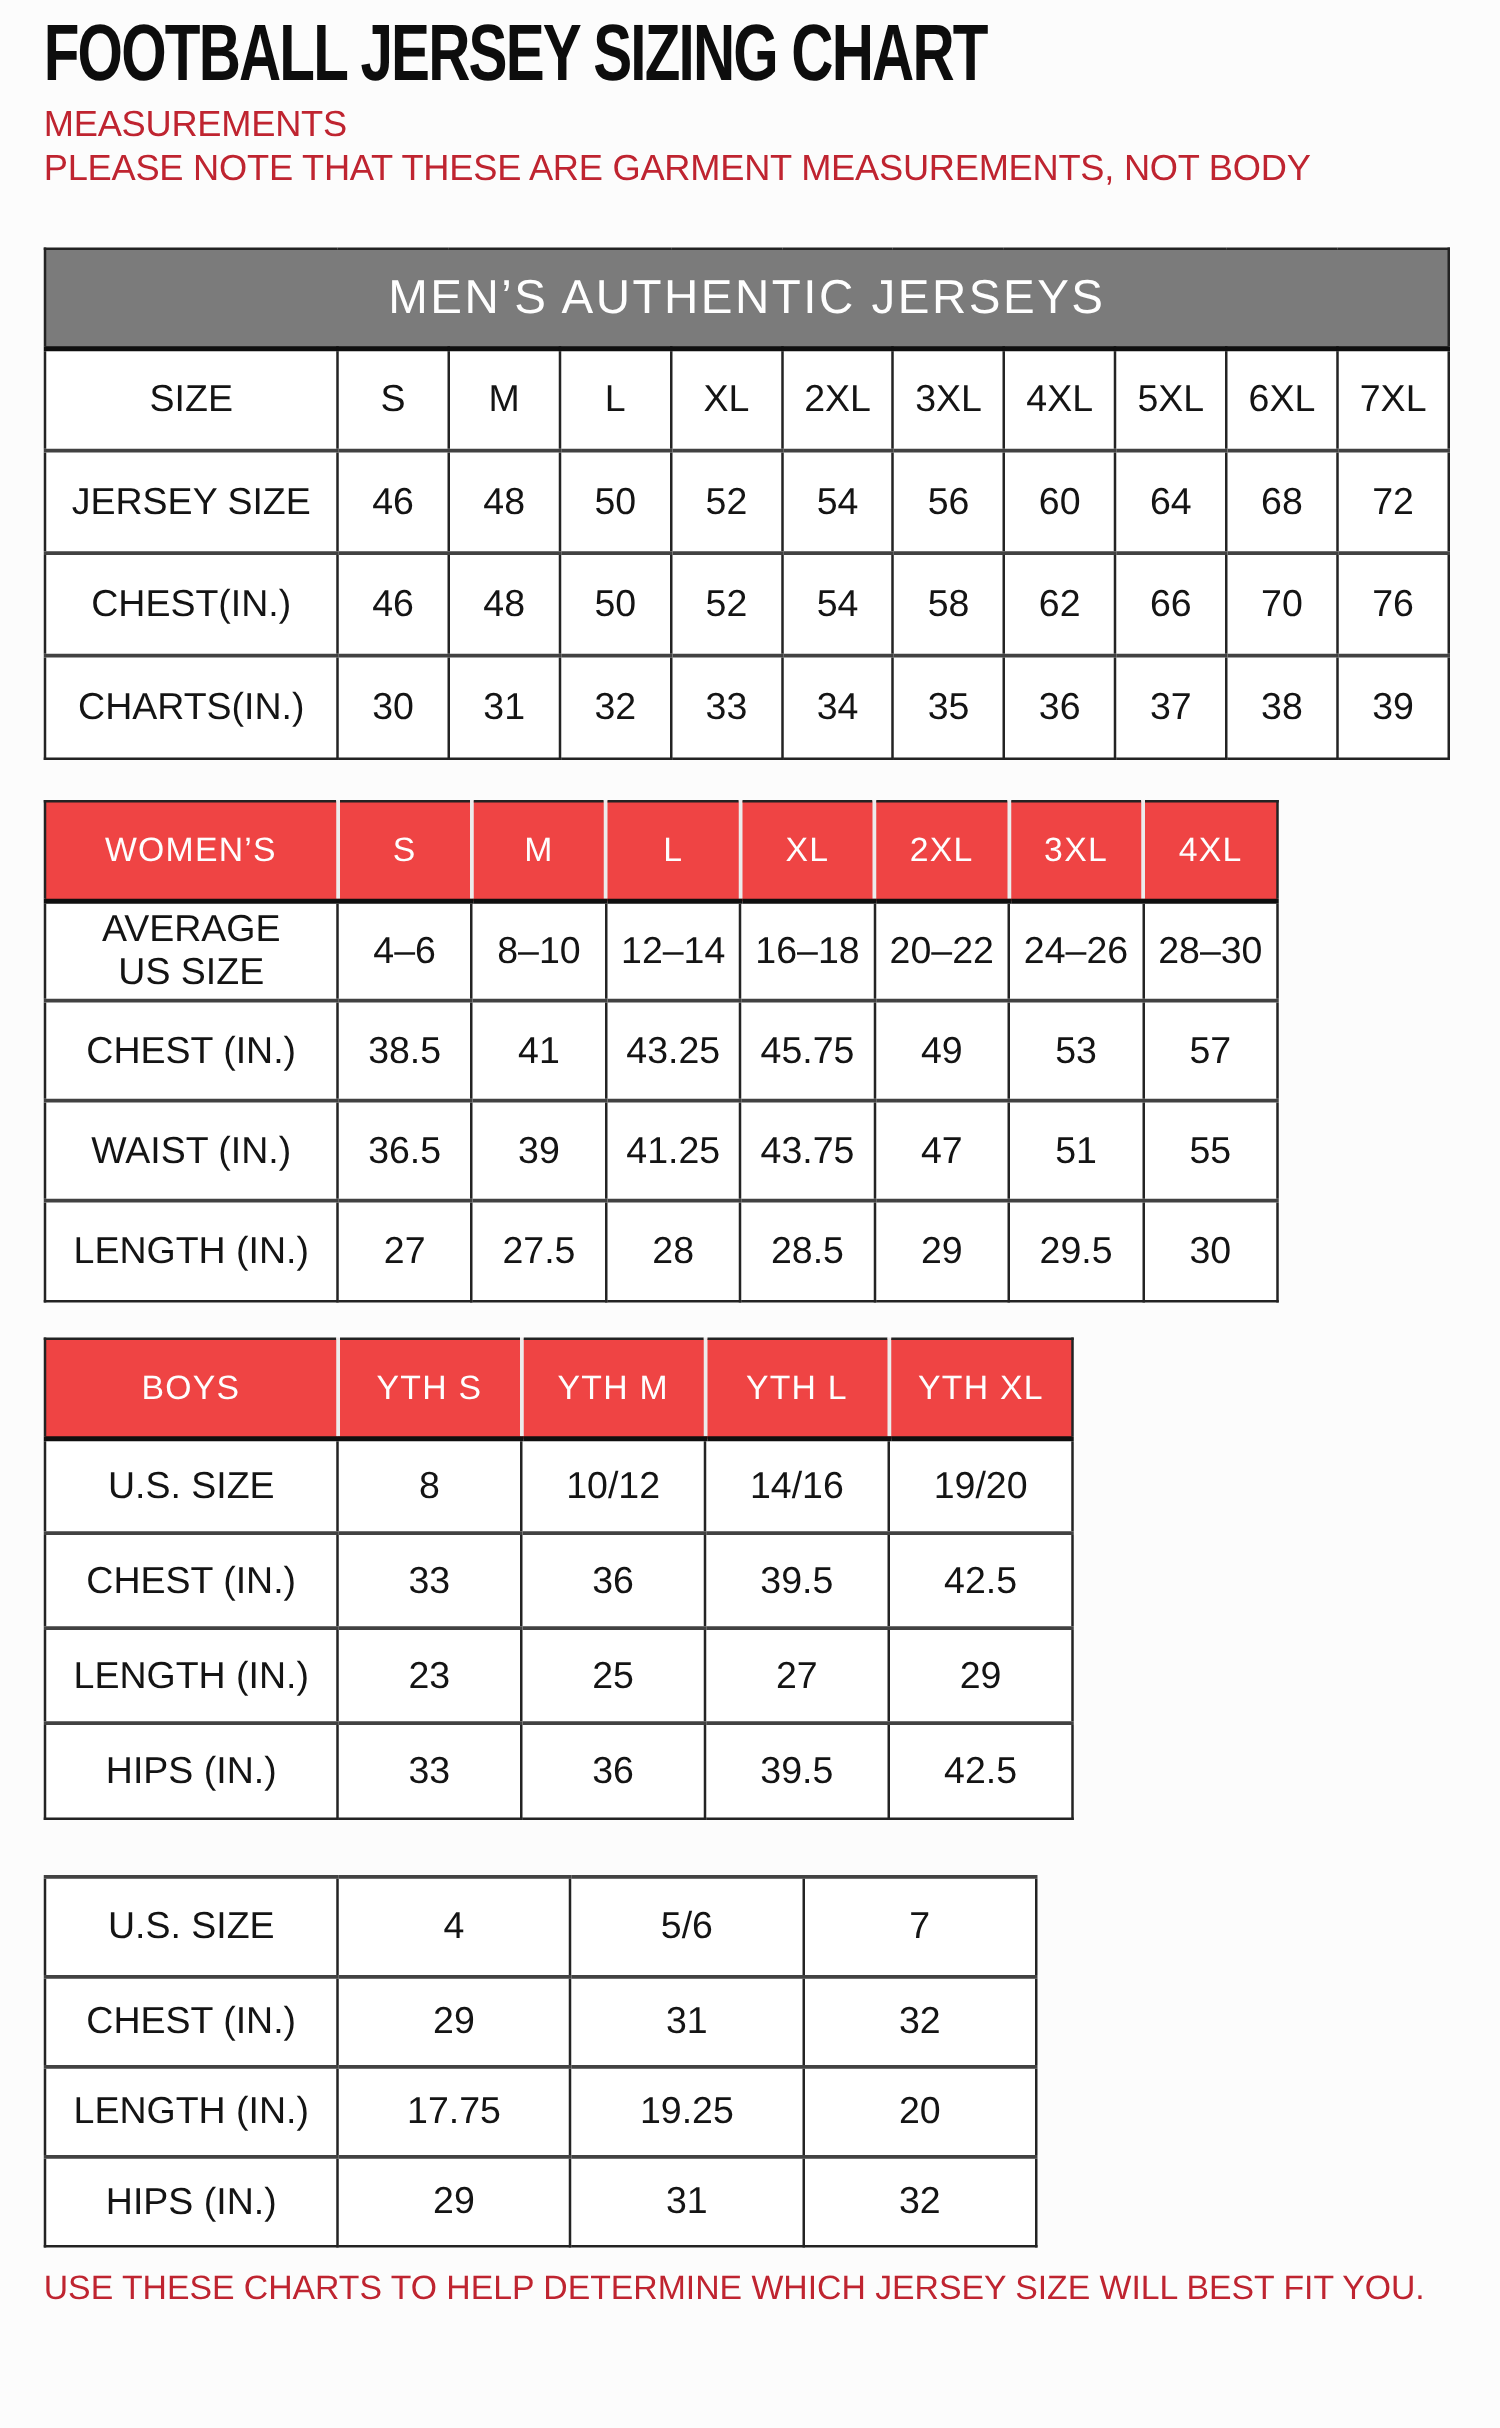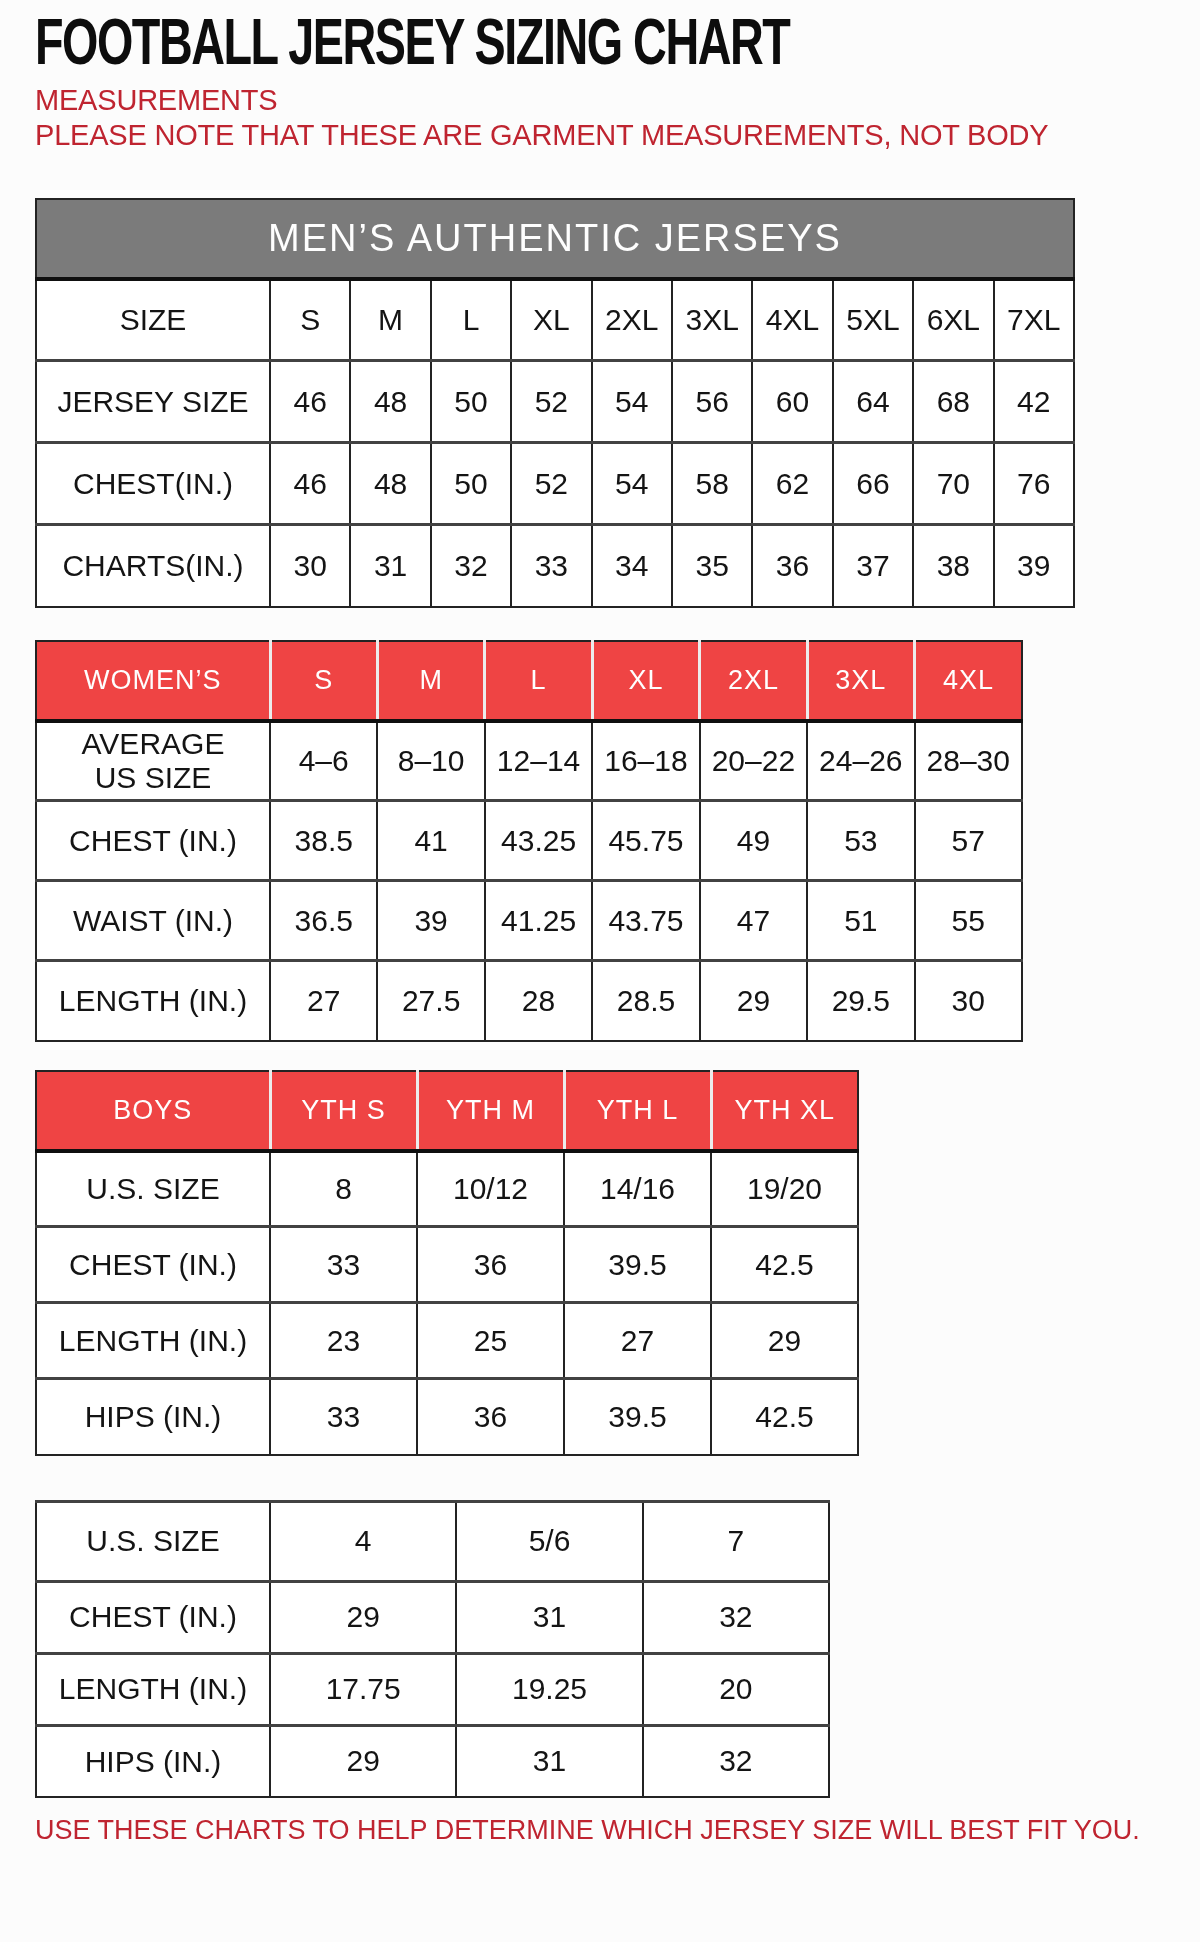--- a/index.html
+++ b/index.html
@@ -20,21 +20,21 @@
   td{border-top-width:3px;border-top-color:#424242;}
   td.lbl{line-height:1.12;}
 
   th.band{background:#7b7b7b;color:#fefefe;font-size:38px;letter-spacing:2px;border-bottom:4px solid #0f0f0f;}
   tr.hdr th{background:#ef4444;color:#fefefe;font-size:27px;letter-spacing:1px;border-bottom:4px solid #0f0f0f;}
   tr.hdr th:not(:first-child){border-left:3px solid #ececec;}
   tr.hdr th:not(:last-child){border-right:3px solid #ececec;}
 
   .tblhost col:first-child{width:234px;}
 
-  .mens table{width:1040px;}      .mens{margin-bottom:32px;}
+  .mens table{width:1125px;}      .mens{margin-bottom:32px;}
   .womens table{width:988px;}     .womens{margin-bottom:28px;}
   .boys table{width:824px;}       .boys{margin-bottom:44px;}
   .preschool table{width:795px;}  .preschool{margin-bottom:16px;}
 
   .mens tr{height:82px;}      .mens tr:first-child{height:80px;}
   .womens tr{height:80px;}
   .boys tr{height:76px;}
   .preschool tr{height:72px;}
   .womens tr:first-child,.boys tr:first-child,.preschool tr:first-child{height:80px;}
 
@@ -91,21 +91,21 @@
             </td>
             <td>46</td>
             <td>48</td>
             <td>50</td>
             <td>52</td>
             <td>54</td>
             <td>56</td>
             <td>60</td>
             <td>64</td>
             <td>68</td>
-            <td>42</td>
+            <td>72</td>
           </tr>
           <tr>
             <td class="lbl">
               <div>CHEST(IN.)</div>
             </td>
             <td>46</td>
             <td>48</td>
             <td>50</td>
             <td>52</td>
             <td>54</td>

